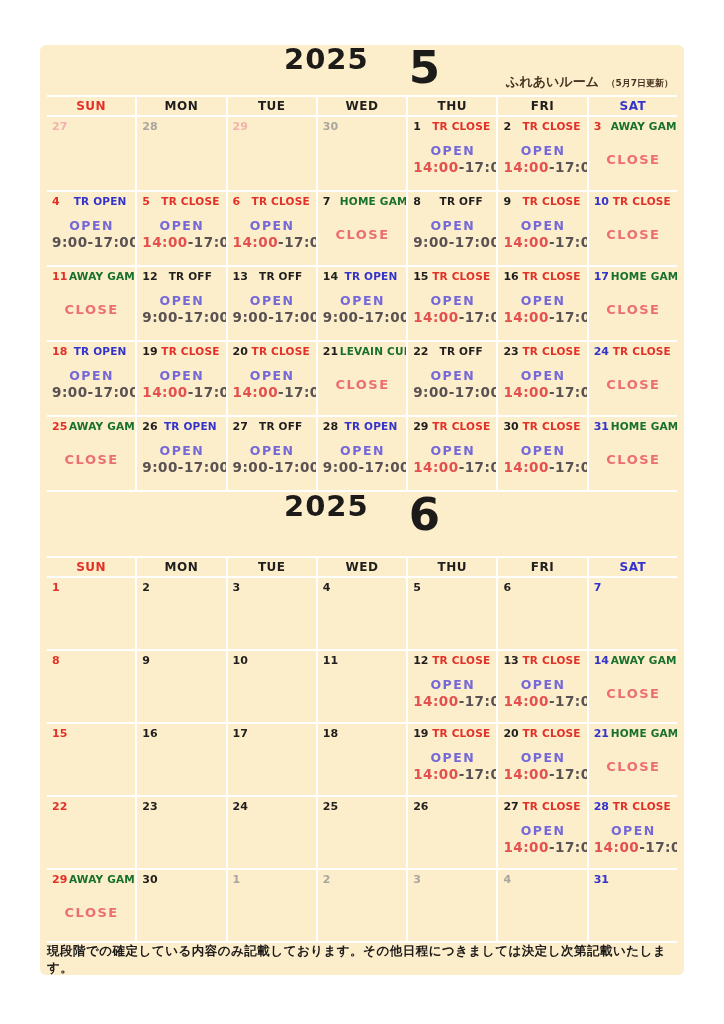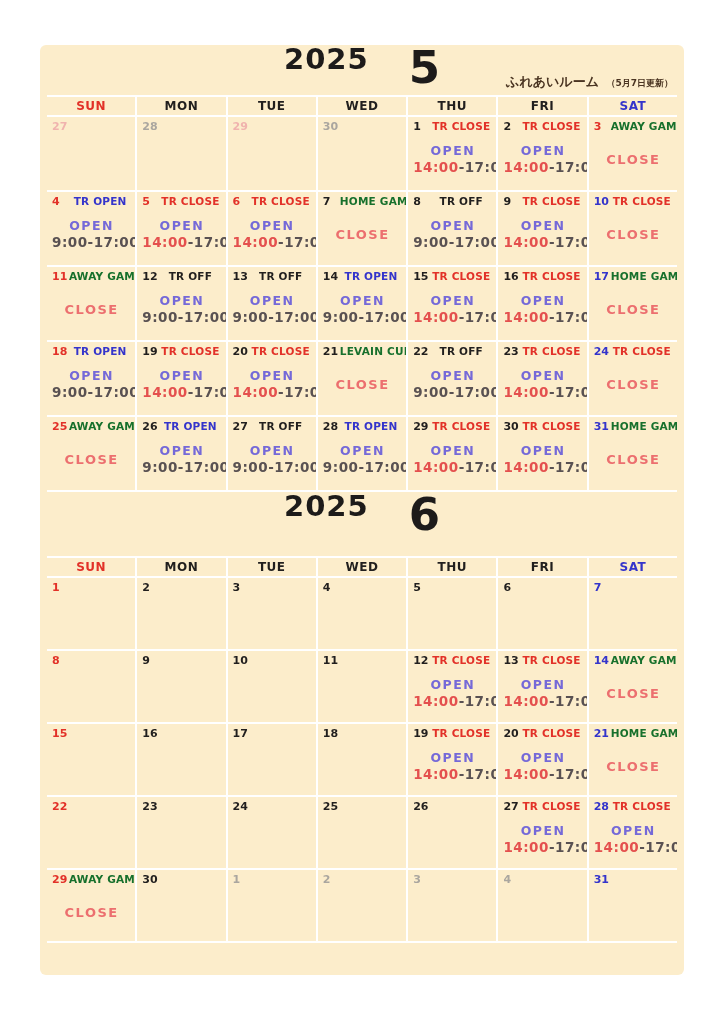--- a/index.html
+++ b/index.html
@@ -532,14 +532,15 @@
           <span class="daynum" style="color: rgb(170, 166, 159);">4</span>
         </div>
       </div>
       <div class="cell">
         <div class="cell-top">
           <span class="daynum" style="color: rgb(52, 52, 203);">31</span>
         </div>
       </div>
     </div>
 
+  <div class="footer">現段階での確定している内容のみ記載しております。その他日程につきましては決定し次第記載いたします。</div>
 
 </div>
 
 </body></html>

